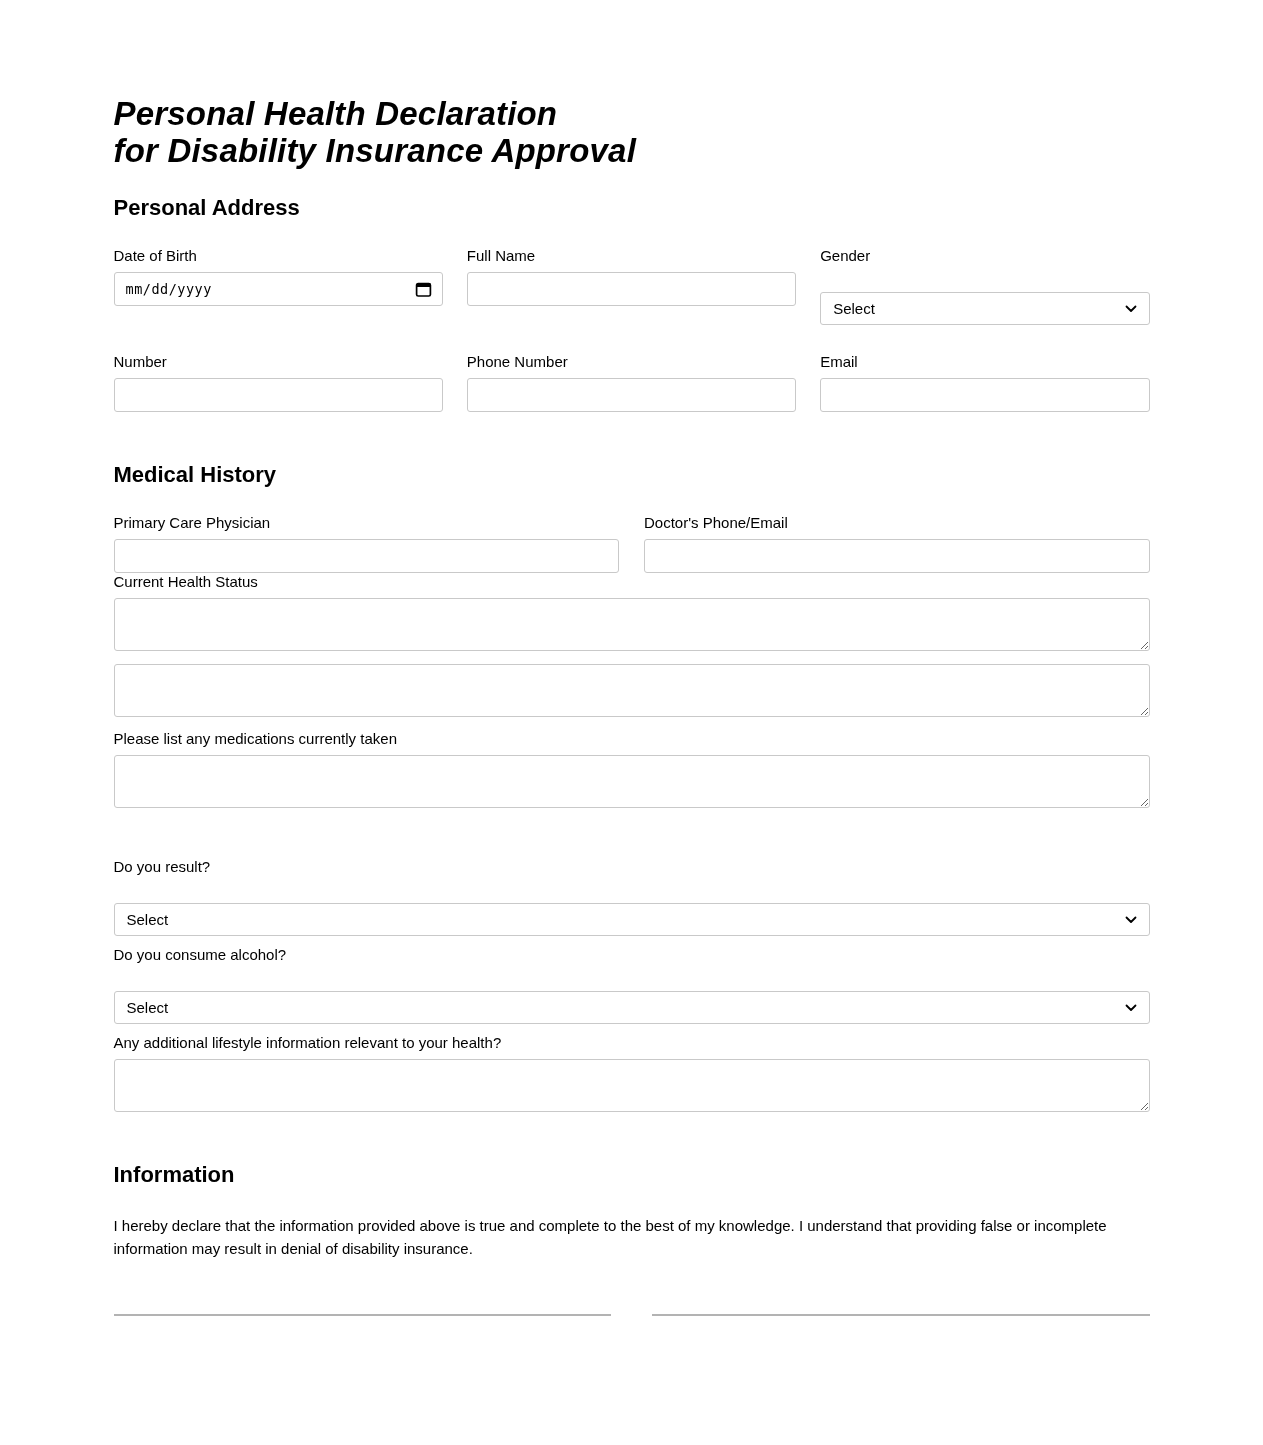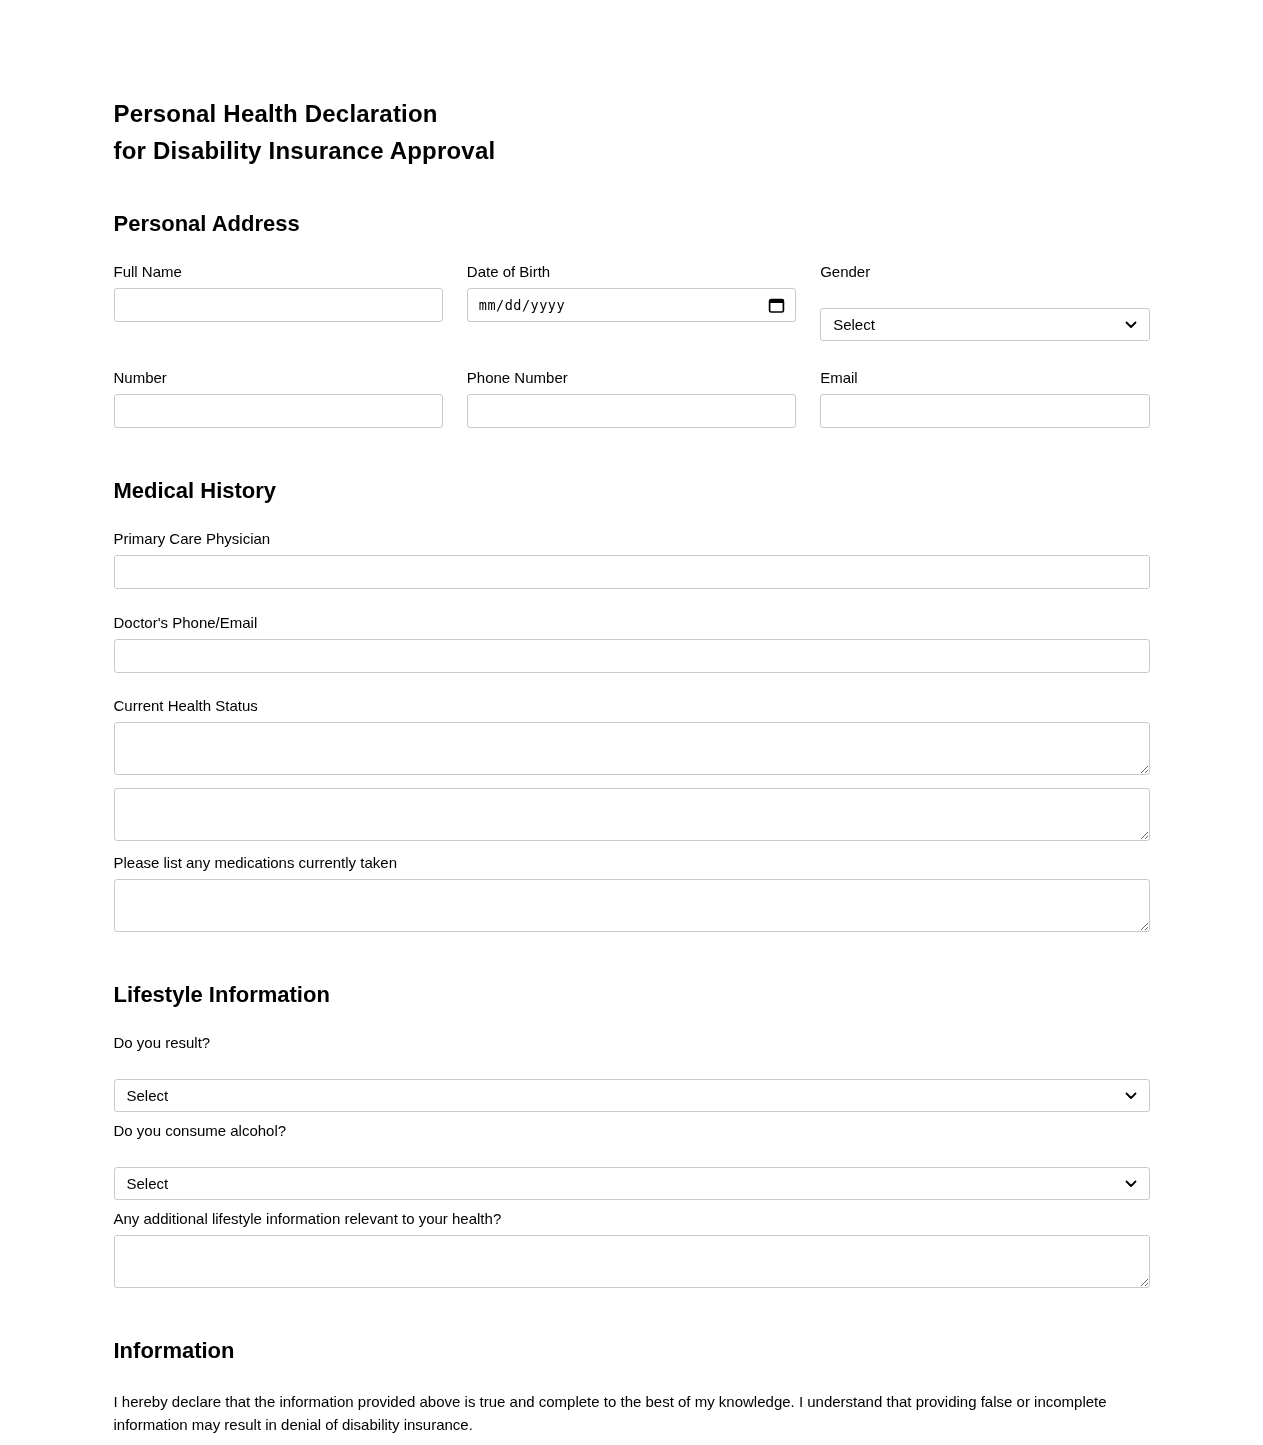--- a/index.html
+++ b/index.html
@@ -12,47 +12,47 @@
     width: 1263px;
     min-height: 1445px;
   }
   .container {
     width: 1036px;
     margin: 0 auto;
     padding-top: 95px;
     padding-bottom: 140px;
   }
   h1.form-title {
-    font-size: 24px;
+    font-size: 33px;
     font-weight: bold;
     line-height: 37px;
     white-space: pre-line;
-    margin-bottom: 42px;
+    margin-bottom: 26px;
     letter-spacing: 0.2px;
+    font-style: italic;
   }
   h2.section-heading {
     font-size: 22px;
     font-weight: bold;
     line-height: 26px;
     margin-bottom: 26px;
   }
   .section { margin-top: 0; }
   .section + .section { margin-top: 50px; }
 
   .grid-3 {
     display: grid;
     grid-template-columns: repeat(3, 1fr);
     gap: 24px;
     margin-bottom: 28px;
   }
   .grid-2 {
     display: grid;
-    grid-template-columns: repeat(1, 1fr);
+    grid-template-columns: repeat(2, 1fr);
     gap: 25px;
-    margin-bottom: 24px;
   }
   .field { display: block; }
   .field-label {
     display: block;
     font-size: 15px;
     line-height: 17px;
     margin-bottom: 8px;
     color: #000000;
   }
   input.text-input {
@@ -143,35 +143,35 @@
 
 <div class="container">
 
   <h1 class="form-title">Personal Health Declaration
 for Disability Insurance Approval</h1>
 
   <div class="section">
     <h2 class="section-heading">Personal Address</h2>
 
     <div class="grid-3">
-      <div class="field">
-        <span class="field-label">Full Name</span>
-        <input class="text-input" type="text" style="">
-      </div>
       <div class="field">
         <span class="field-label">Date of Birth</span>
         <div class="date-input">
           <span class="date-placeholder">mm/dd/yyyy</span>
           <svg class="calendar-icon" viewBox="0 0 17 17">
             <rect x="1.6" y="2.6" width="13.8" height="12.4" rx="1.6" fill="none" stroke="#000" stroke-width="1.7"></rect>
             <path d="M1.6 2.6 h13.8 v3.4 h-13.8 z" fill="#000"></path>
           </svg>
         </div>
       </div>
       <div class="field">
+        <span class="field-label">Full Name</span>
+        <input class="text-input" type="text" style="">
+      </div>
+      <div class="field">
         <span class="field-label">Gender</span>
         <div class="select-box">
           <span class="select-value">Select</span>
           <svg class="chevron-icon" viewBox="0 0 12 8">
             <polyline points="1.5,1.5 6,6 10.5,1.5" fill="none" stroke="#000" stroke-width="1.8" stroke-linecap="round" stroke-linejoin="round"></polyline>
           </svg>
         </div>
       </div>
     </div>
 
@@ -214,21 +214,20 @@
       <textarea class="area-input" style=""></textarea>
     </div>
 
     <div class="area-group">
       <span class="field-label">Please list any medications currently taken</span>
       <textarea class="area-input" style=""></textarea>
     </div>
   </div>
 
   <div class="section">
-    <h2 class="section-heading">Lifestyle Information</h2>
 
     <div class="select-group">
       <span class="field-label">Do you result?</span>
       <div class="select-box">
         <span class="select-value">Select</span>
         <svg class="chevron-icon" viewBox="0 0 12 8">
           <polyline points="1.5,1.5 6,6 10.5,1.5" fill="none" stroke="#000" stroke-width="1.8" stroke-linecap="round" stroke-linejoin="round"></polyline>
         </svg>
       </div>
     </div>

